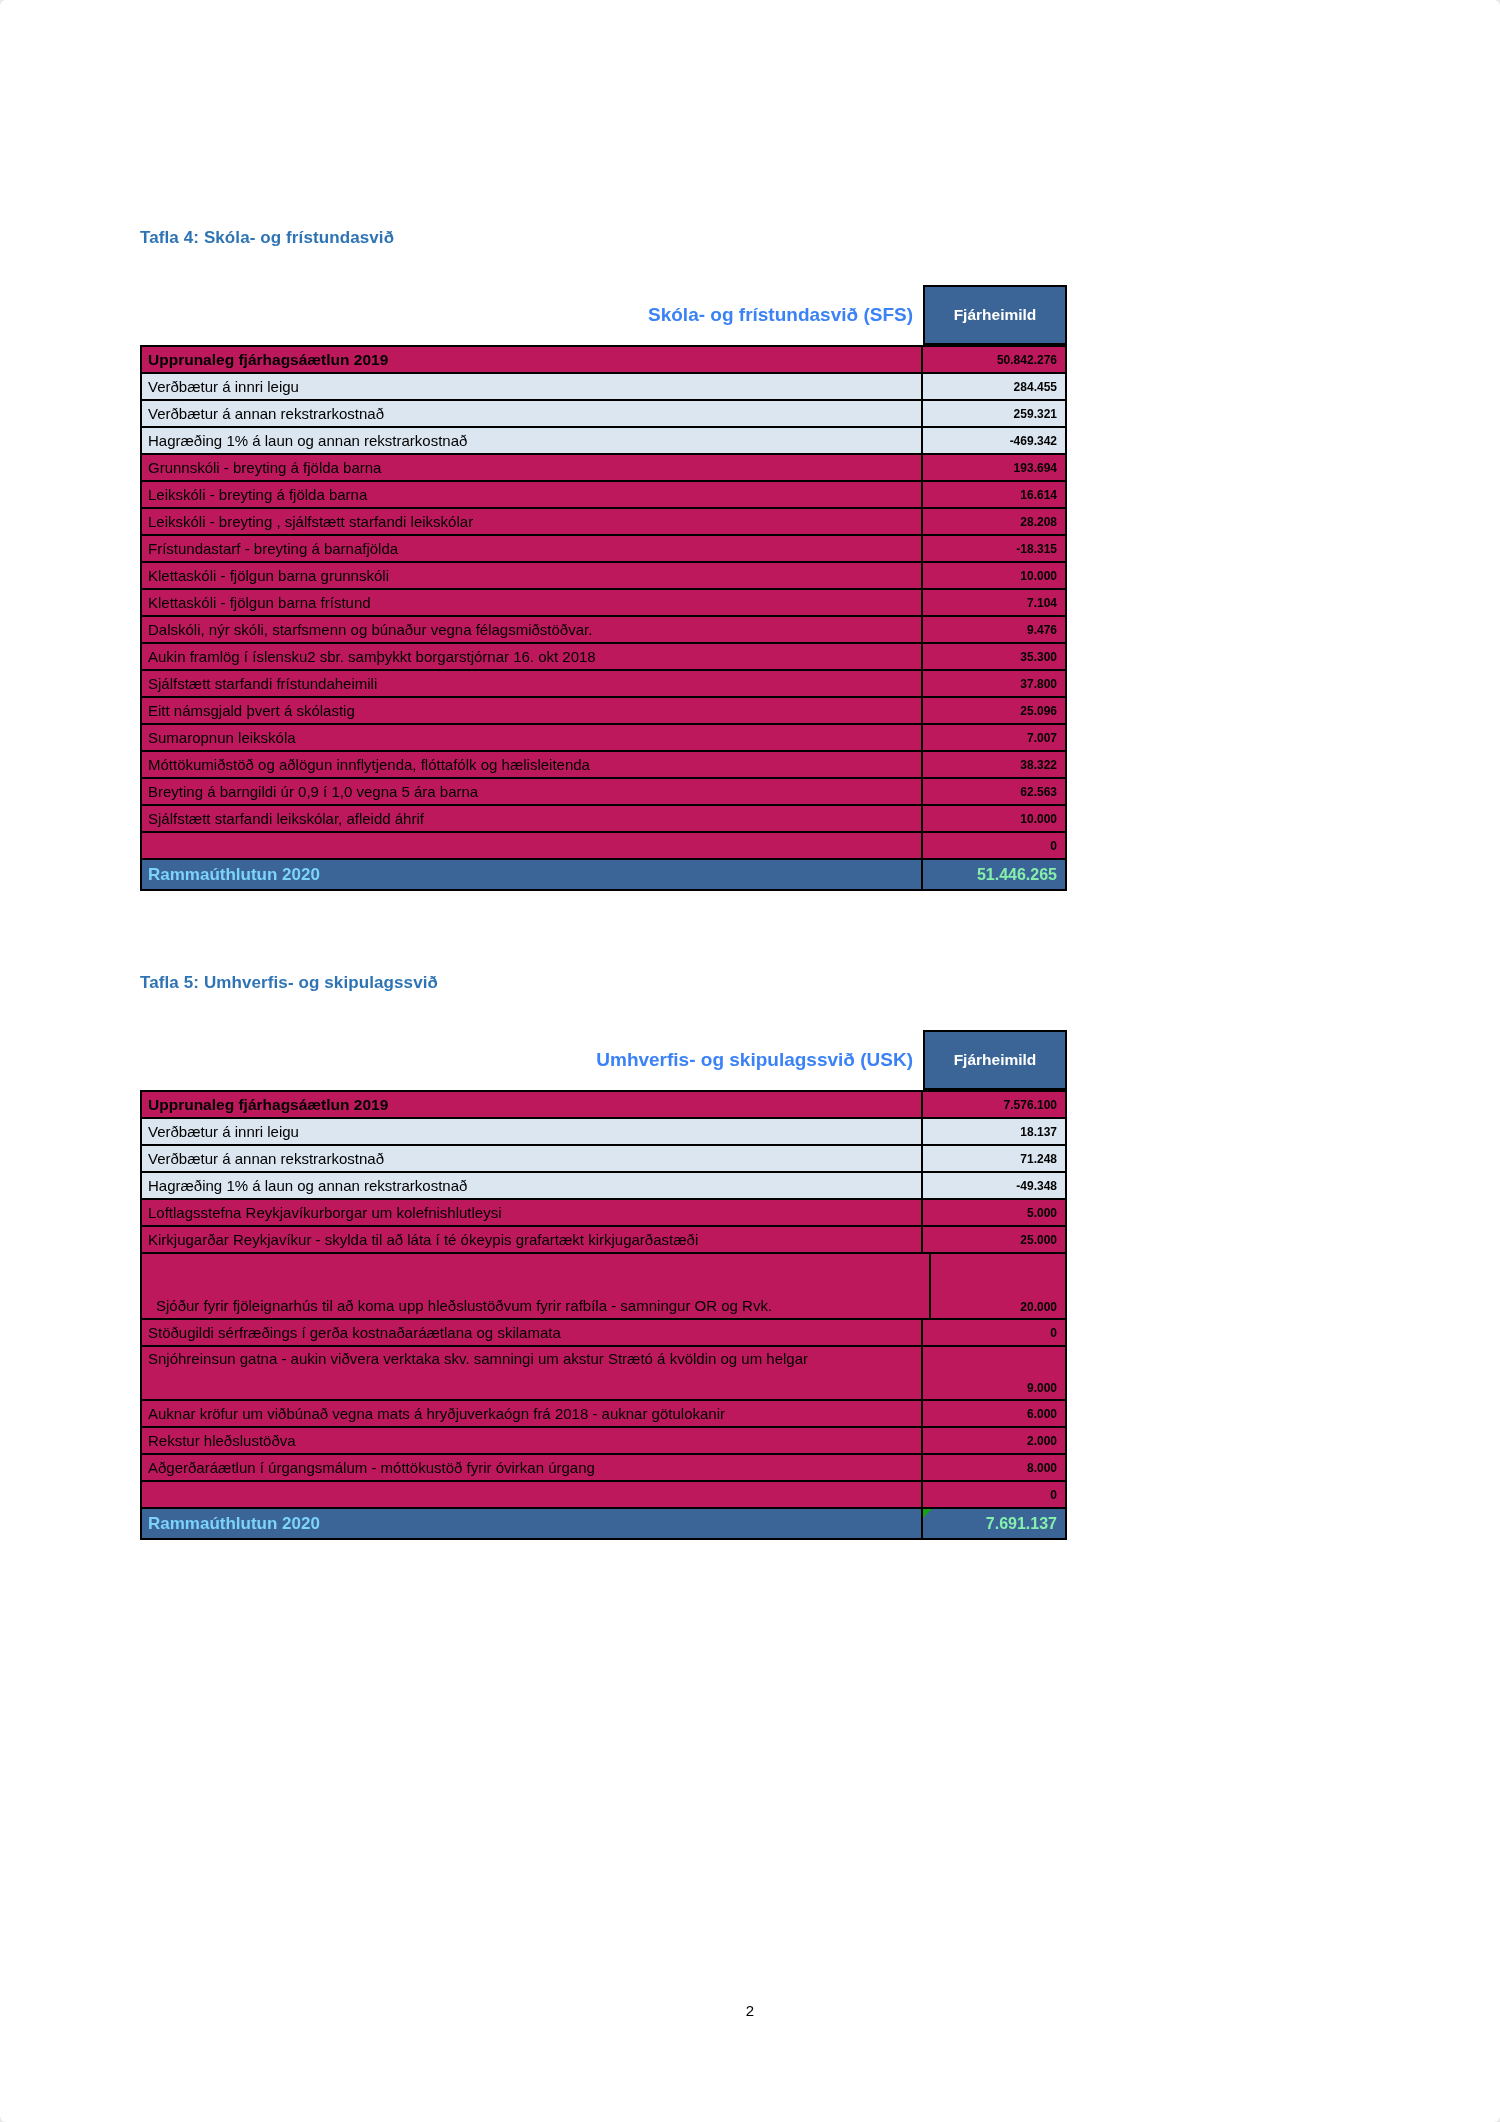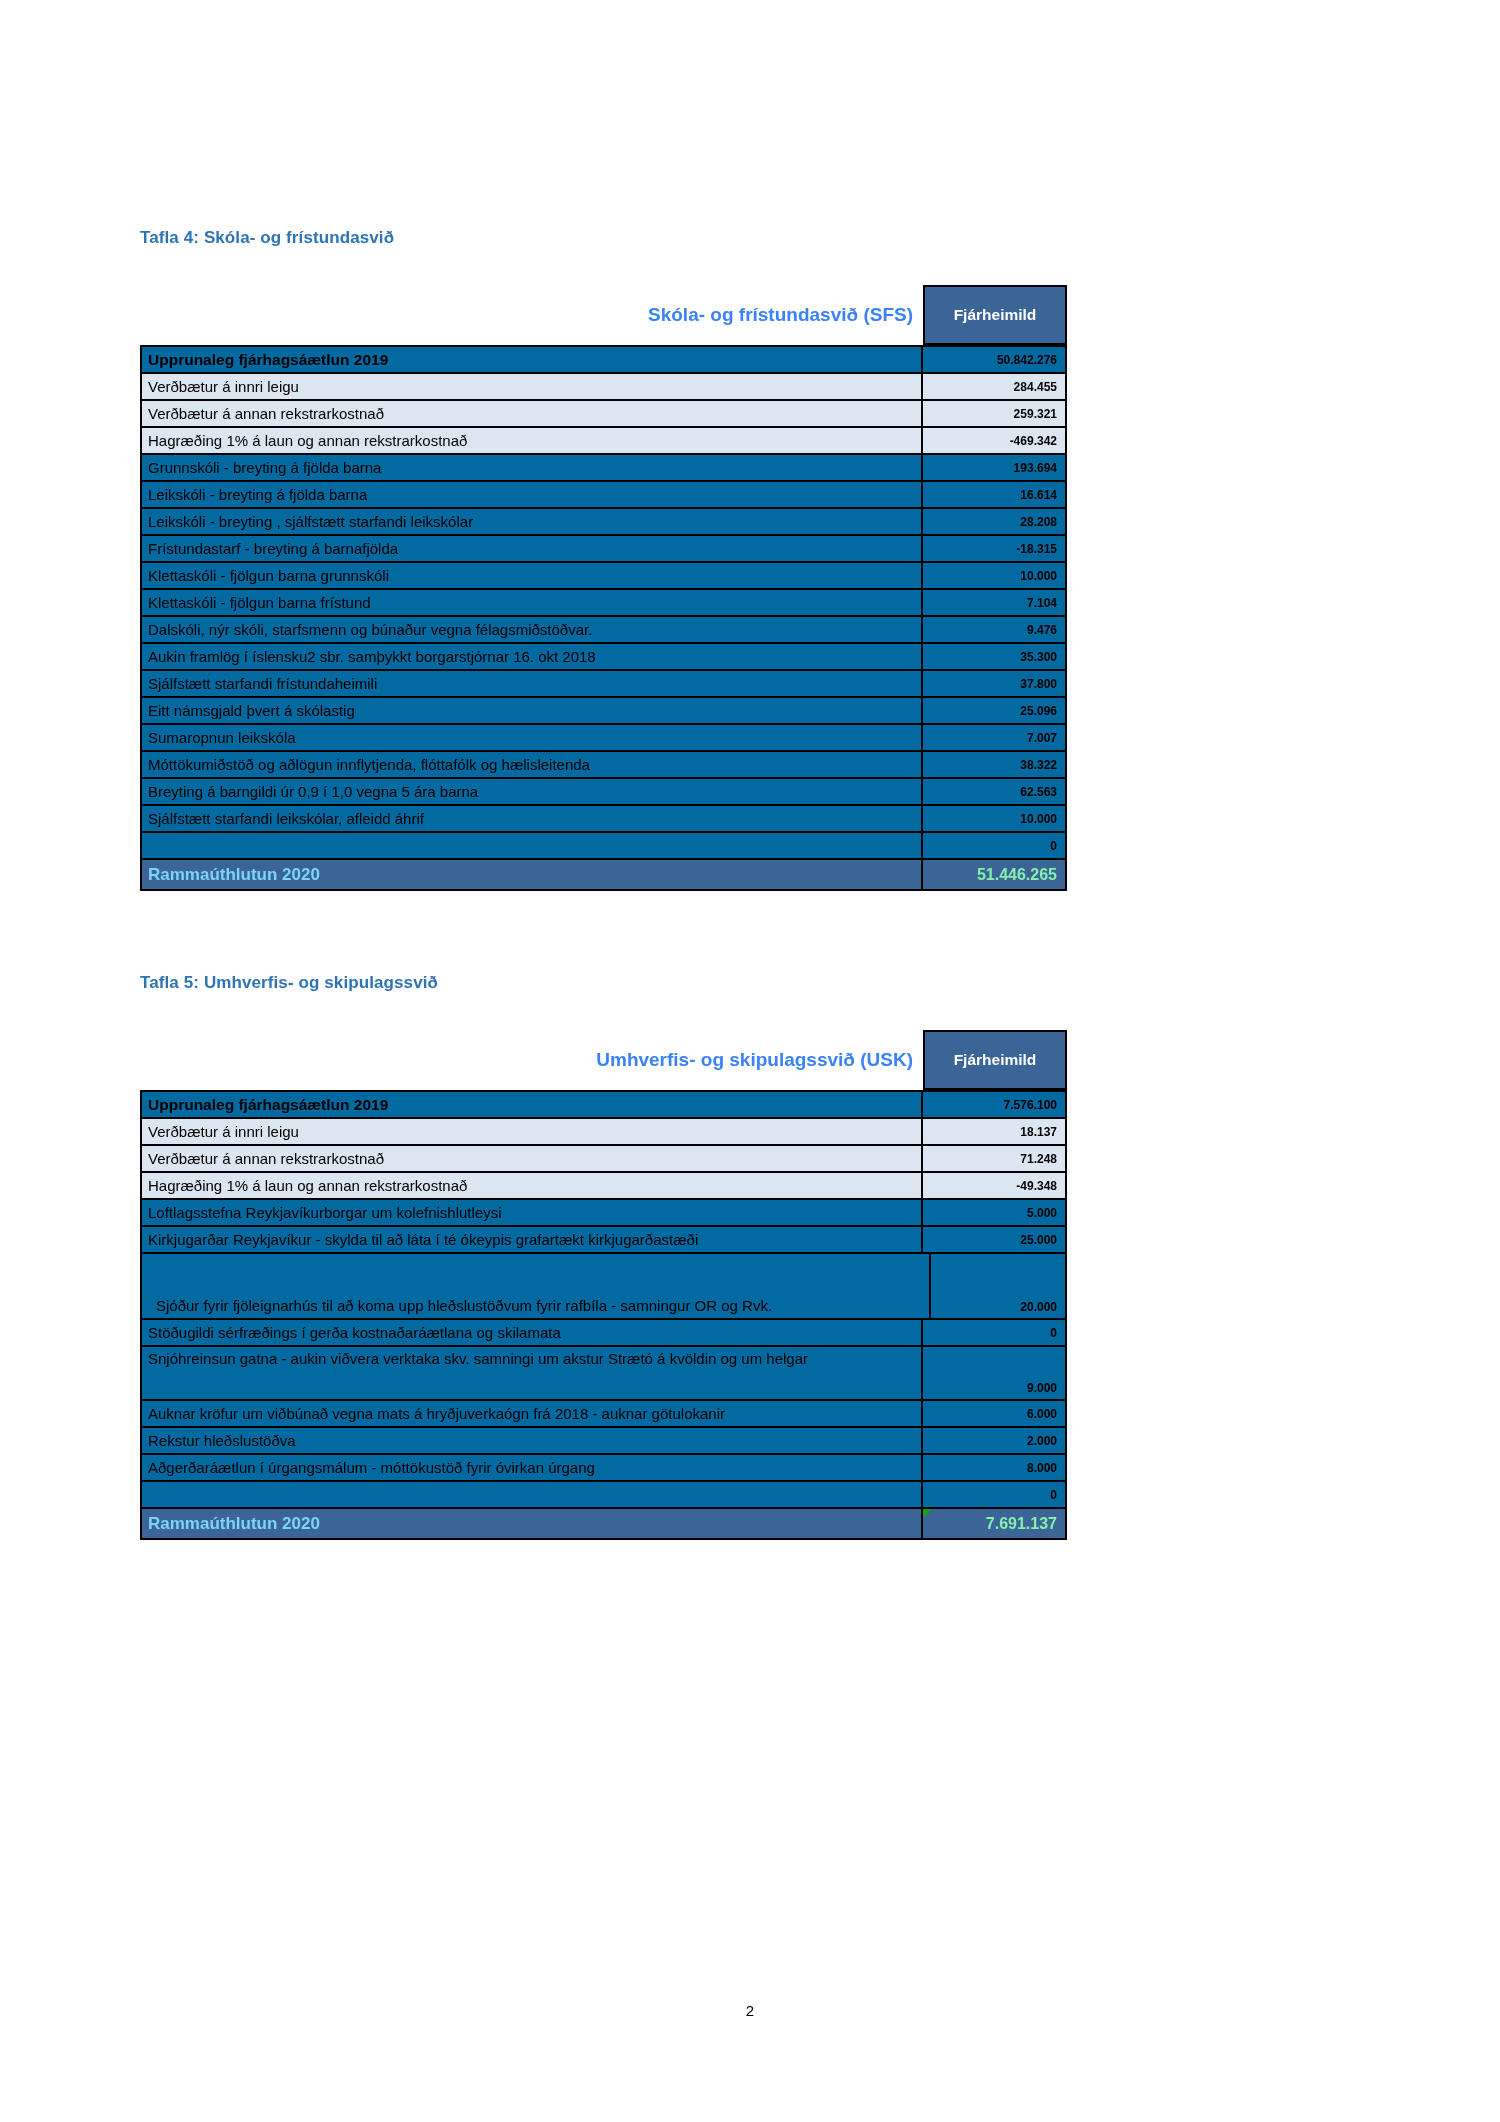--- a/index.html
+++ b/index.html
@@ -4,20 +4,21 @@
 <style>
   html,body{margin:0;padding:0;background:#e8e8e8;}
   .page{
     position:relative;
     width:1500px;height:2122px;
     background:#ffffff;
     font-family:"Liberation Sans", sans-serif;
     color:#000;
     margin:0 auto;
     overflow:hidden;
+    border-radius:6px;
   }
   :root{
     --title-blue:#2E74B5;
     --header-blue:#3A6596;
     --shaded-row:#DCE6F1;
     --border:#000000;
     --flag-green:#17A117;
   }
   .caption{
     position:absolute;left:140px;
@@ -48,21 +49,21 @@
 
   .tbl-body{
     width:927px;box-sizing:border-box;
     border:2px solid var(--border);
     background:#fff;
   }
   .row{
     display:flex;
     border-bottom:2px solid var(--border);
     height:25px;
-    background:#0369a1;
+    background:#be185d;
   }
   .row:last-child{border-bottom:none;}
   .row .label{
     flex:0 0 781px;box-sizing:border-box;
     border-right:2px solid var(--border);
     padding-left:6px;padding-right:4px;
     display:flex;align-items:center;
     font-size:15px;line-height:1.15;
     overflow:hidden;
   }

